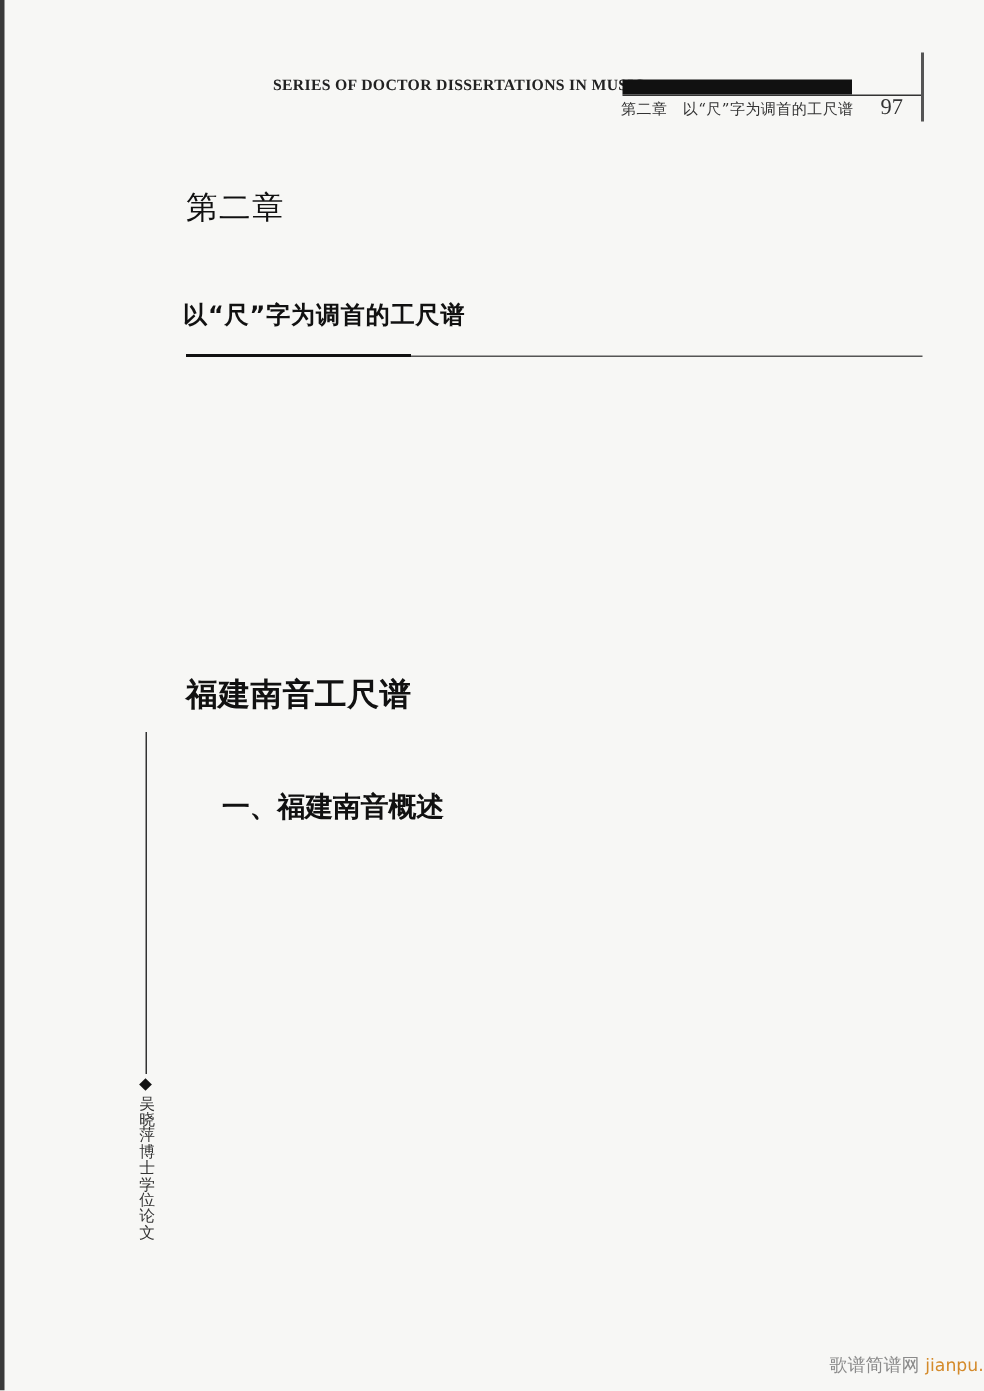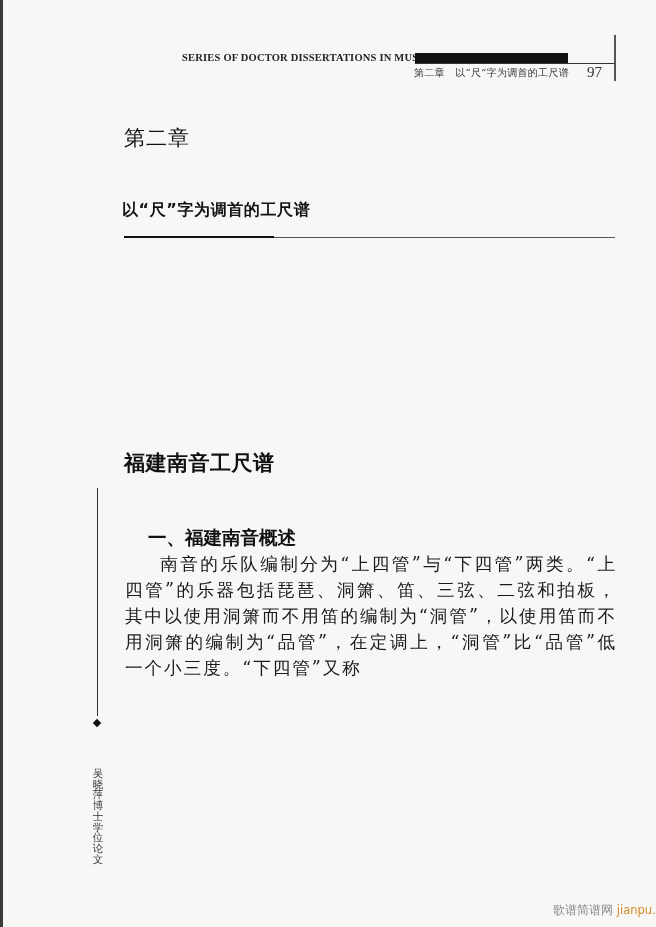--- a/index.html
+++ b/index.html
@@ -85,21 +85,21 @@
       position: absolute; left: 97px; top: 488px; width: 1px; height: 228px;
       background: #333;
     }
     .margin-diamond {
       position: absolute; left: 94px; top: 720px; width: 6px; height: 6px;
       background: #111; transform: rotate(45deg);
     }
     .margin-vtext {
       position: absolute; left: 90px; top: 731px; width: 16px;
       font-size: 10.5px; line-height: 10.7px; color: #333;
-      word-break: break-all; text-align: center; margin-top: 37px;
+      word-break: break-all; text-align: center;
     }
     
     .watermark {
       position: absolute; left: 506px; top: 902px; white-space: nowrap;
       font-size: 12px; color: #8a8a8a; margin-left: 47px;
     }
     .watermark .wm-url {
       font-family: "DejaVu Sans", sans-serif; font-size: 11.5px; color: #d48a2a;
     }
   </style>
@@ -117,21 +117,20 @@
 
 <div class="chapter-label">第二章</div>
 <div class="chapter-title">以“尺”字为调首的工尺谱</div>
 <div class="title-rule"></div>
 <div class="title-rule-thick"></div>
 
 <div class="section-title">福建南音工尺谱</div>
 <div class="subsection-title">一、福建南音概述</div>
 
 <div class="body-text">
-  <p>南音的乐队编制分为“上四管”与“下四管”两类。“上四管”的乐器包括琵琶、洞箫、笛、三弦、二弦和拍板，其中以使用洞箫而不用笛的编制为“洞管”，以使用笛而不用洞箫的编制为“品管”，在定调上，“洞管”比“品管”低一个小三度。“下四管”又称</p>
 </div>
 
 <div class="margin-vrule"></div>
 <div class="margin-diamond"></div>
 <div class="margin-vtext">吴晓萍博士学位论文</div>
 
 <div class="watermark">
   <span>歌谱简谱网</span>
   <span class="wm-url">jianpu.cn</span>
 </div>

